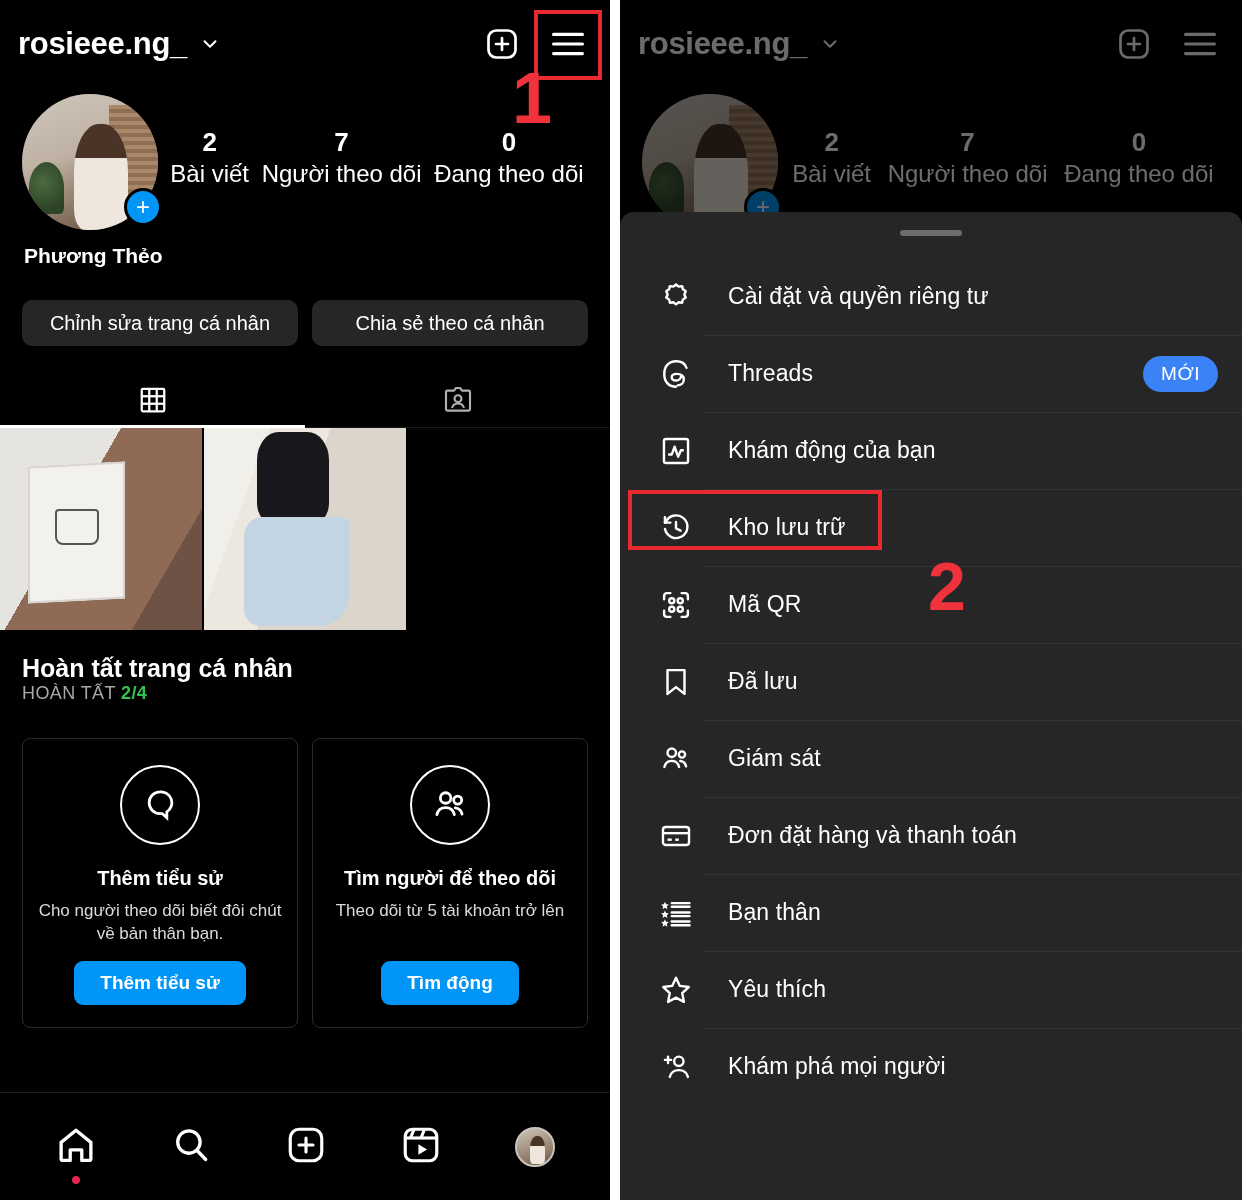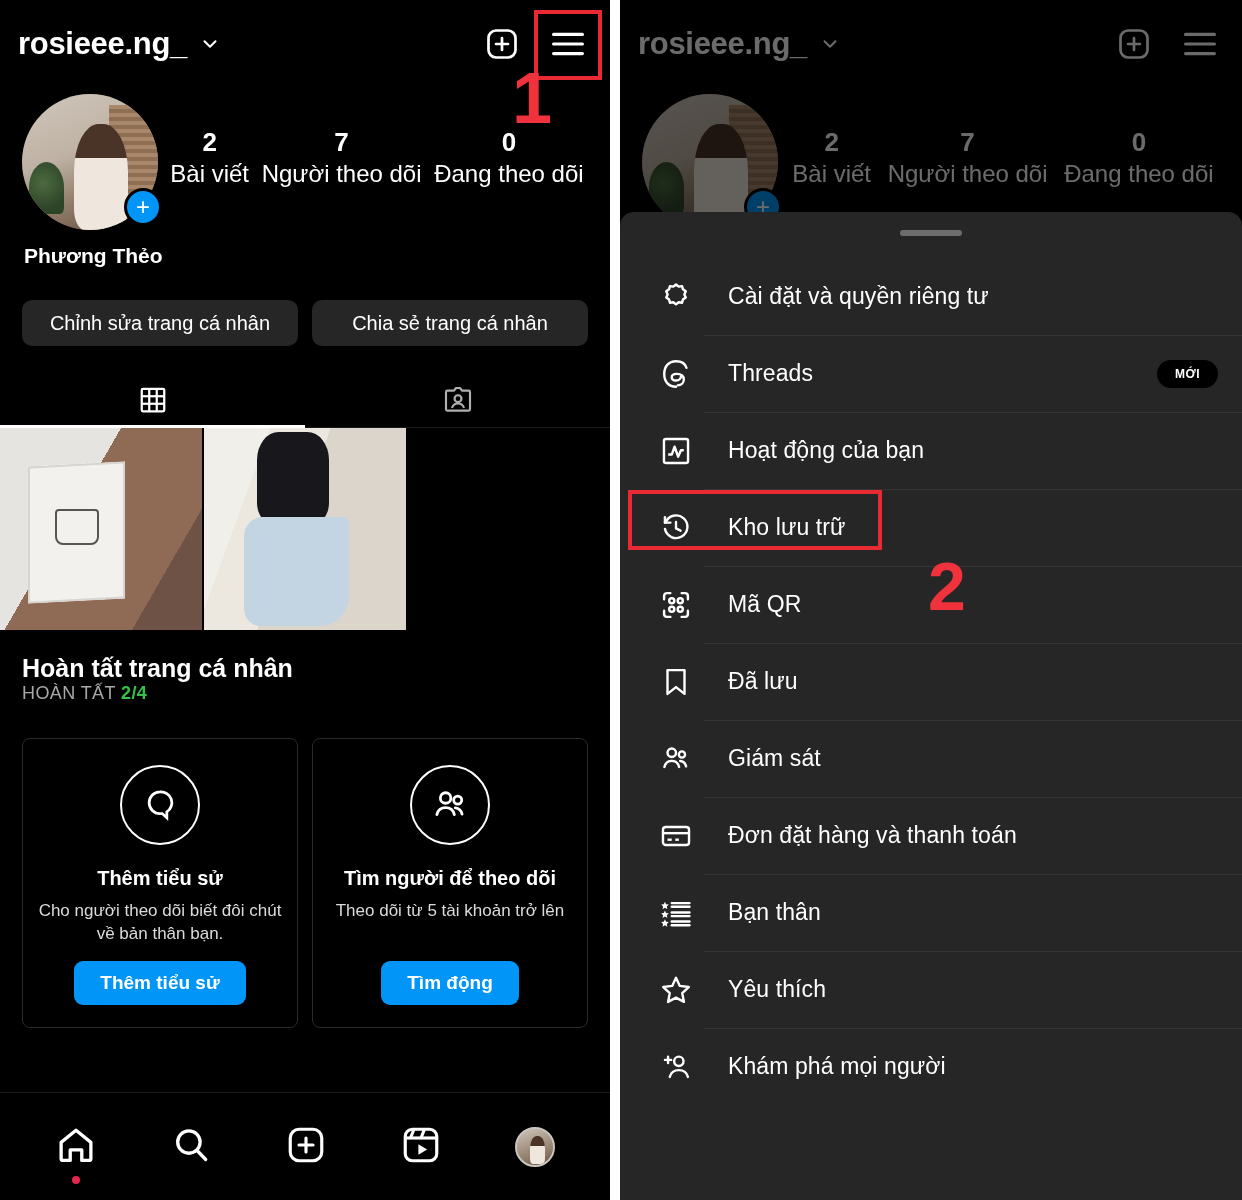--- a/index.html
+++ b/index.html
@@ -292,23 +292,23 @@
   }
   .menu-label {
     margin-left: 30px;
     color: #fff;
     font-size: 23px;
     letter-spacing: .1px;
     text-align: center;
   }
   .menu-spacer { flex: 1; }
   .badge-new {
-    background: #000000;
+    background: #3b82f6;
     color: #fff;
-    font-size: 12px; font-weight: bold;
+    font-size: 19px; font-weight: normal;
     padding: 7px 18px;
     border-radius: 999px;
     letter-spacing: .5px;
   }
 
   
   .anno-box {
     position: absolute;
     border: 4px solid #ea2a33;
     pointer-events: none;
@@ -383,21 +383,21 @@
           <div class="stat-num">0</div>
           <div class="stat-lbl">Đang theo dõi</div>
         </div>
       </div>
     </div>
 
     <div class="display-name">Phương Thẻo</div>
 
     <div class="action-row">
       <button class="action-btn">Chỉnh sửa trang cá nhân</button>
-      <button class="action-btn">Chia sẻ trang cá nhân</button>
+      <button class="action-btn">Chia sẻ theo cá nhân</button>
     </div>
 
     <div class="tabs">
       <div class="tab active">
         <span>
           <svg width="30" height="30" viewBox="0 0 24 24" fill="none" stroke="#fff" stroke-width="1.8">
               <rect x="3" y="3" width="18" height="18" rx="1"></rect>
               <line x1="9" y1="3" x2="9" y2="21"></line>
               <line x1="15" y1="3" x2="15" y2="21"></line>
               <line x1="3" y1="9" x2="21" y2="9"></line>
@@ -588,21 +588,21 @@
           <span class="badge-new">MỚI</span>
         </div>
 
         <div class="menu-item">
           <span class="menu-icon">
             <svg width="34" height="34" viewBox="0 0 24 24" fill="none" stroke="#fff" stroke-width="1.7" stroke-linejoin="round">
                 <rect x="3.5" y="3.5" width="17" height="17" rx="1.5"></rect>
                 <polyline points="6.5,14.5 9,14.5 11,9 13.5,16 15.5,11.5 17.5,11.5"></polyline>
               </svg>
           </span>
-          <span class="menu-label">Hoạt động của bạn</span>
+          <span class="menu-label">Khám động của bạn</span>
         </div>
 
         <div class="menu-item">
           <span class="menu-icon">
             <svg width="34" height="34" viewBox="0 0 24 24" fill="none" stroke="#fff" stroke-width="1.7" stroke-linecap="round" stroke-linejoin="round">
                 <path d="M4.2 8.2V4.4"></path>
                 <path d="M4.2 8.2H8"></path>
                 <path d="M4.6 8.2A8 8 0 1 1 4.2 12.6"></path>
                 <polyline points="12,7.8 12,12.3 15.2,13.9"></polyline>
               </svg>

